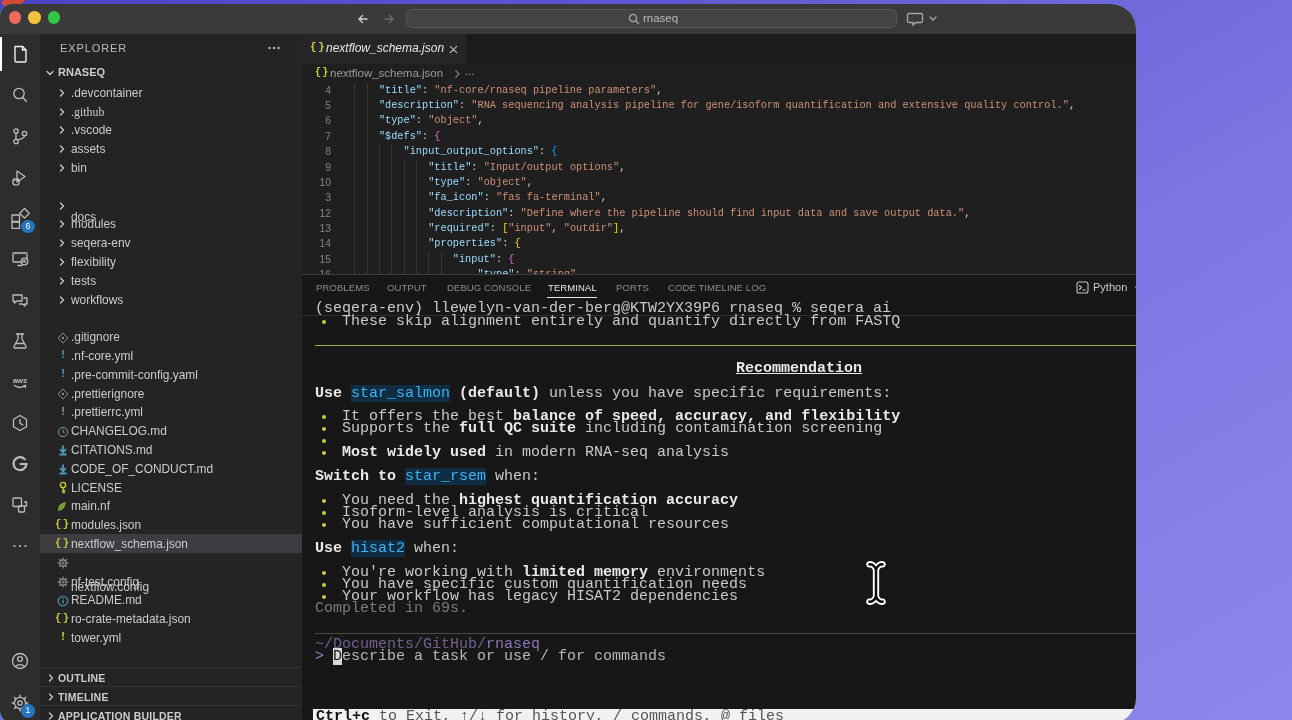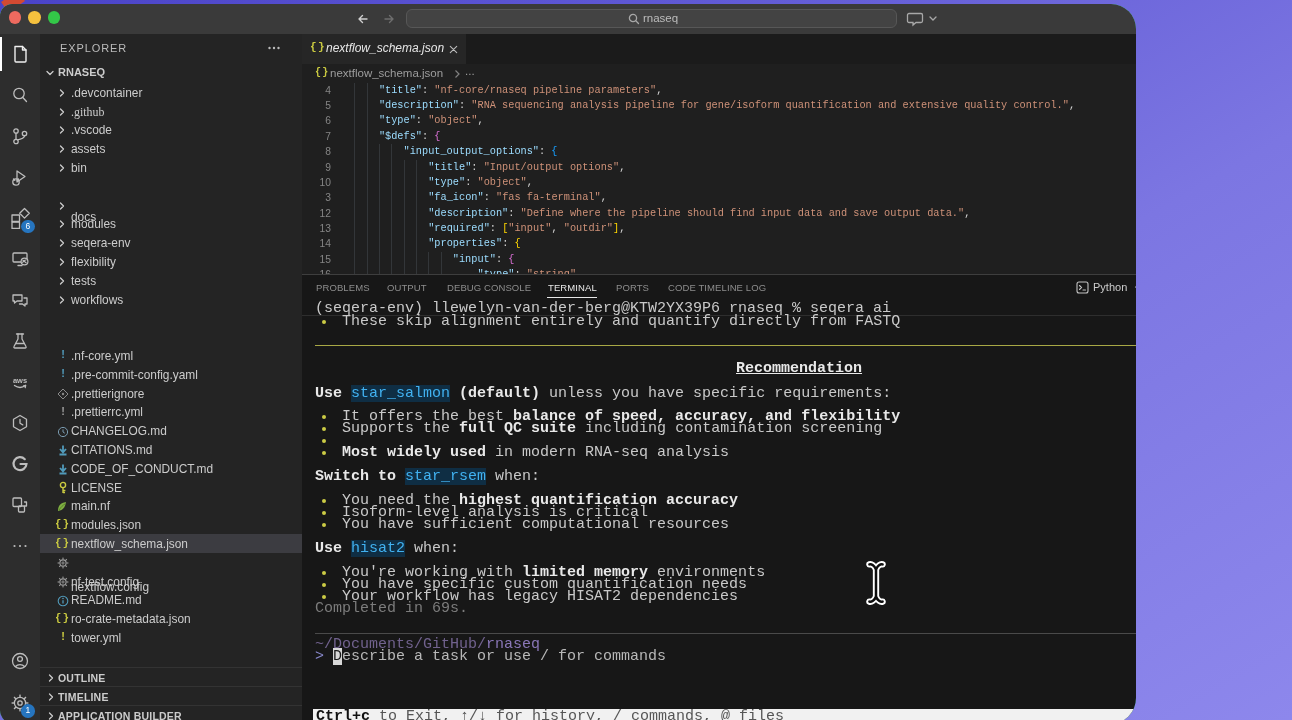--- a/index.html
+++ b/index.html
@@ -237,20 +237,27 @@
         <svg class="abs" style="left:17px;top:4.5px;" width="10" height="10" viewBox="0 0 10 10">
           <path d="M3.5 2 l3 3 l-3 3" fill="none" stroke="#cccccc" stroke-width="1.3" stroke-linecap="round" stroke-linejoin="round"></path>
         </svg>
         <span class="rowlab" style="left:31px;">tests</span>
       </div>
 <div class="row" style="top:256.0px;">
         <svg class="abs" style="left:17px;top:4.5px;" width="10" height="10" viewBox="0 0 10 10">
           <path d="M3.5 2 l3 3 l-3 3" fill="none" stroke="#cccccc" stroke-width="1.3" stroke-linecap="round" stroke-linejoin="round"></path>
         </svg>
         <span class="rowlab" style="left:31px;">workflows</span>
+      </div>
+<div class="row" style="top:293.6px;">
+        <svg class="abs" style="left:17px;top:4px;" width="12" height="12" viewBox="0 0 12 12">
+          <path d="M6 1 L11 6 L6 11 L1 6 z" fill="none" stroke="#8a8a8a" stroke-width="1"></path>
+          <circle cx="6" cy="6" r="1.2" fill="#8a8a8a"></circle>
+        </svg>
+        <span class="rowlab" style="left:31px;">.gitignore</span>
       </div>
 <div class="row" style="top:312.4px;">
         <div class="abs" style="left:19px;top:2px;width:8px;text-align:center;color:#519aba;font-weight:bold;font-size:11px;">!</div>
         <span class="rowlab" style="left:31px;">.nf-core.yml</span>
       </div>
 <div class="row" style="top:331.2px;">
         <div class="abs" style="left:19px;top:2px;width:8px;text-align:center;color:#519aba;font-weight:bold;font-size:11px;">!</div>
         <span class="rowlab" style="left:31px;">.pre-commit-config.yaml</span>
       </div>
 <div class="row" style="top:350.0px;">

